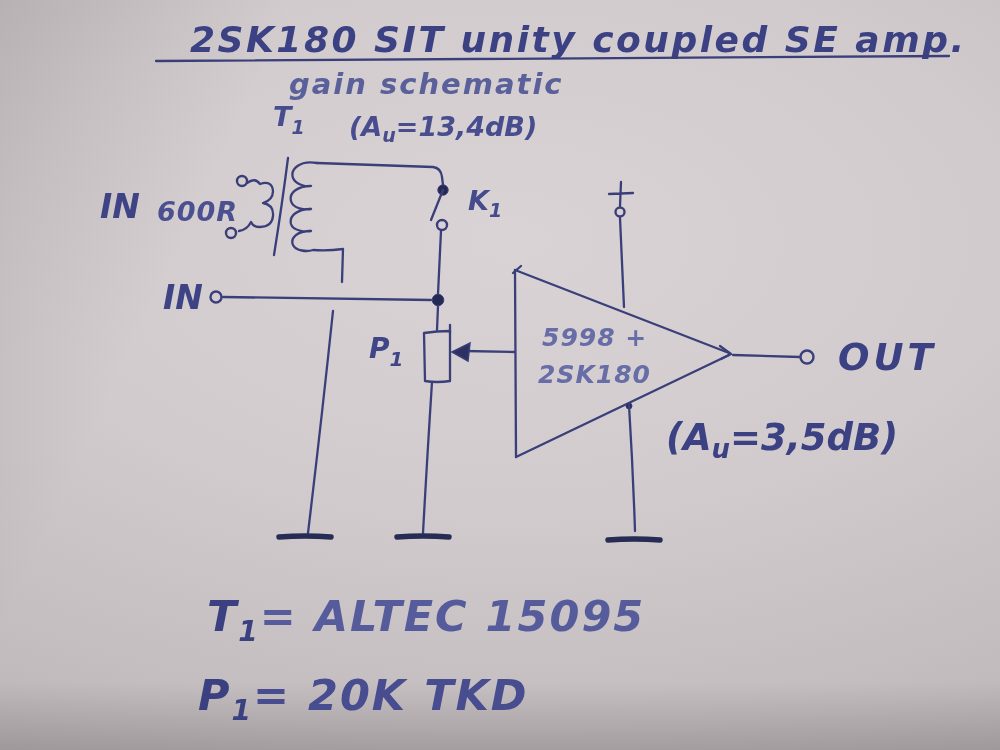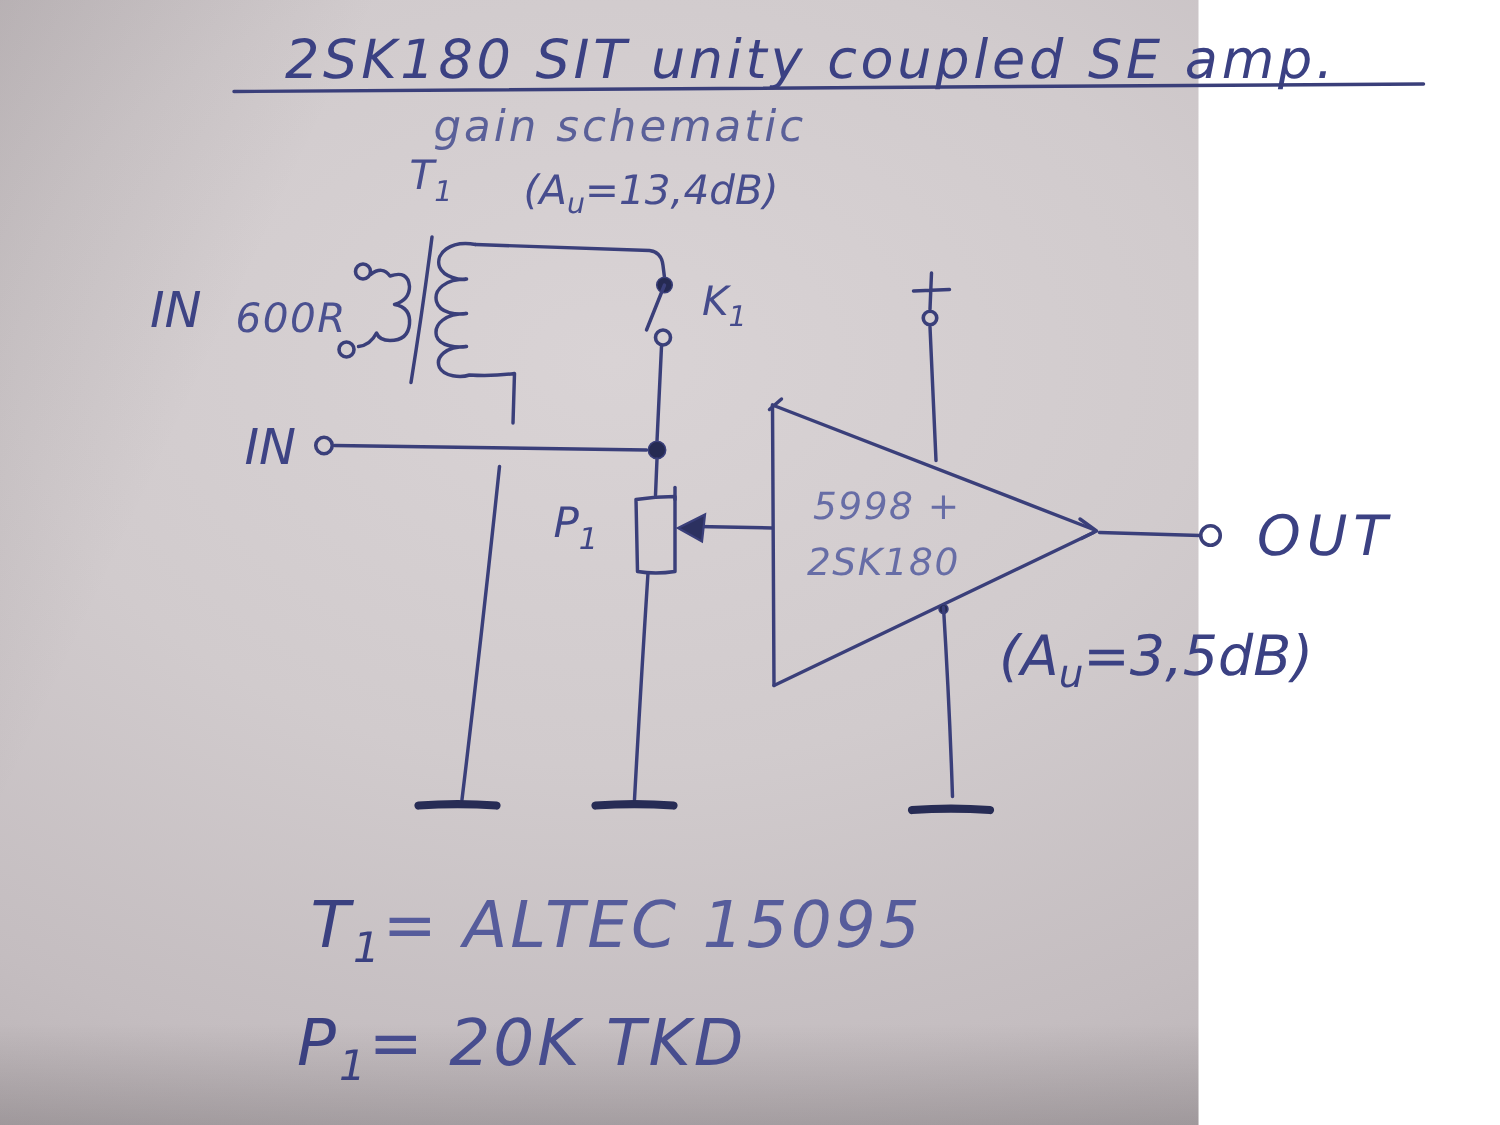--- a/index.html
+++ b/index.html
@@ -1,22 +1,23 @@
 <!DOCTYPE html>
 <html><head>
 <meta charset="utf-8">
 <style>
   html,body{margin:0;padding:0;width:1000px;height:750px;overflow:hidden;}
   .paper{
-    position:relative;width:799px;height:750px;
+    position:relative;width:1000px;height:750px;
     background:
       linear-gradient(115deg, rgba(66,58,62,0.14) 0%, rgba(0,0,0,0) 22%),
       linear-gradient(to top, rgba(48,42,46,0.20) 0%, rgba(0,0,0,0) 9%),
       radial-gradient(130% 95% at 51% 32%, #d9d3d5 0%, #d1cbcd 38%, #c4bdc0 68%, #aea7aa 100%);
     font-family:"DejaVu Sans", sans-serif;
+    font-weight:bold;
   }
   svg{position:absolute;left:0;top:0;}
   .wire{fill:none;stroke:#3a3f7a;stroke-width:2.3;stroke-linecap:round;stroke-linejoin:round;}
   .bar{fill:none;stroke:#272c55;stroke-width:5.5;stroke-linecap:round;}
   .dot{fill:#252a52;stroke:#3a3f7a;stroke-width:1;}
   .term{fill:none;stroke:#3a3f7a;stroke-width:2.4;}
   .hw{font-style:italic;}
   text{user-select:none;}
 </style>
 </head>

